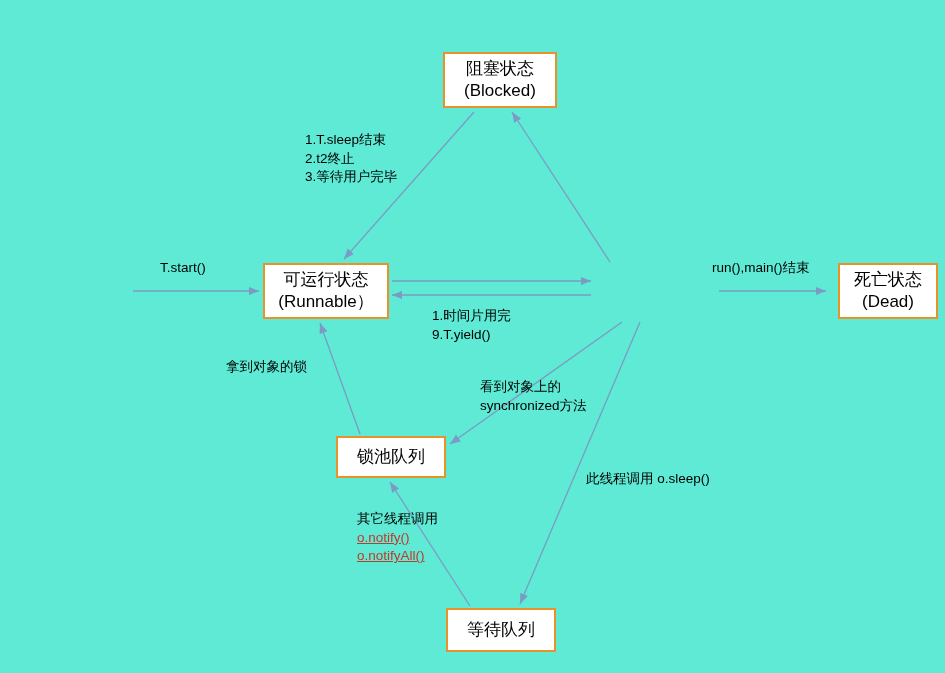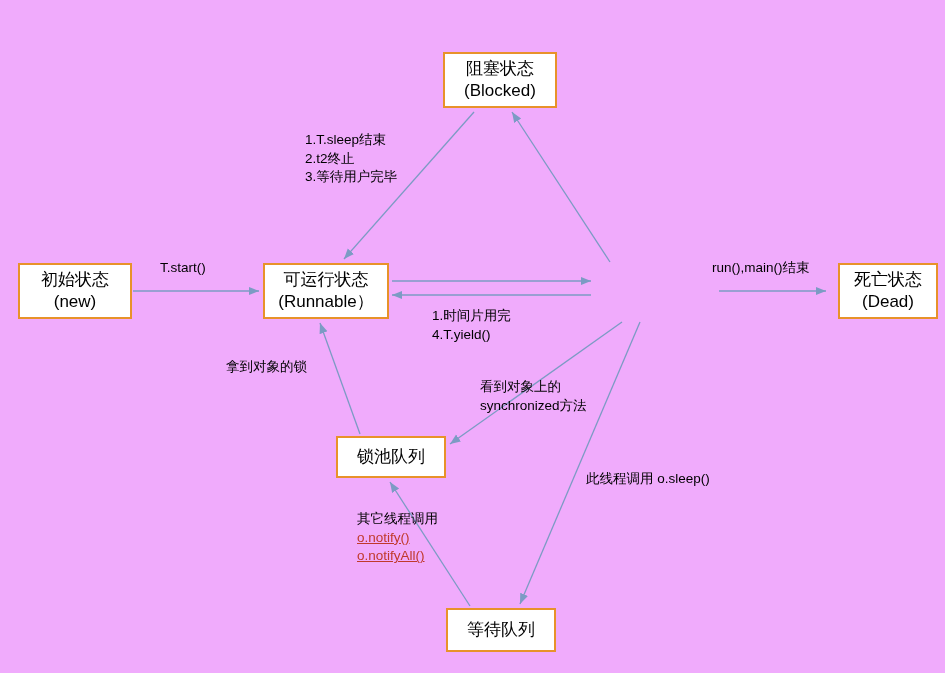--- a/index.html
+++ b/index.html
@@ -7,21 +7,21 @@
     padding: 0;
     background: #ffffff;
   }
   body {
     font-family: "Liberation Sans", sans-serif;
   }
   #canvas {
     position: relative;
     width: 945px;
     height: 673px;
-    background: #f0abfc;
+    background: #5eead4;
     overflow: hidden;
   }
   svg.edges {
     position: absolute;
     left: 0;
     top: 0;
     width: 945px;
     height: 673px;
   }
   .node {
@@ -88,24 +88,20 @@
 
       <line x1="470" y1="606" x2="390" y2="482"></line>
     </g>
   </svg>
 
   <div class="node" style="left:443px;top:52px;width:114px;height:56px;">
     <span class="l1">阻塞状态</span>
     <span class="l2">(Blocked)</span>
   </div>
 
-  <div class="node" style="left:18px;top:263px;width:114px;height:56px;">
-    <span class="l1">初始状态</span>
-    <span class="l2">(new)</span>
-  </div>
 
   <div class="node" style="left:263px;top:263px;width:126px;height:56px;">
     <span class="l1">可运行状态</span>
     <span class="l2">(Runnable）</span>
   </div>
 
 
   <div class="node" style="left:830px;top:263px;width:100px;height:56px;margin-left:8px;">
     <span class="l1">死亡状态</span>
     <span class="l2">(Dead)</span>
@@ -122,21 +118,21 @@
   <div class="label" style="left:305px;top:131px;">
     <span class="ln">1.T.sleep结束</span>
     <span class="ln">2.t2终止</span>
     <span class="ln">3.等待用户完毕</span>
   </div>
 
 
 
   <div class="label" style="left:432px;top:307px;">
     <span class="ln">1.时间片用完</span>
-    <span class="ln">4.T.yield()</span>
+    <span class="ln">9.T.yield()</span>
   </div>
 
   <div class="label" style="left:160px;top:259px;">
     <span class="ln">T.start()</span>
   </div>
 
   <div class="label" style="left:712px;top:259px;">
     <span class="ln">run(),main()结束</span>
   </div>
 

